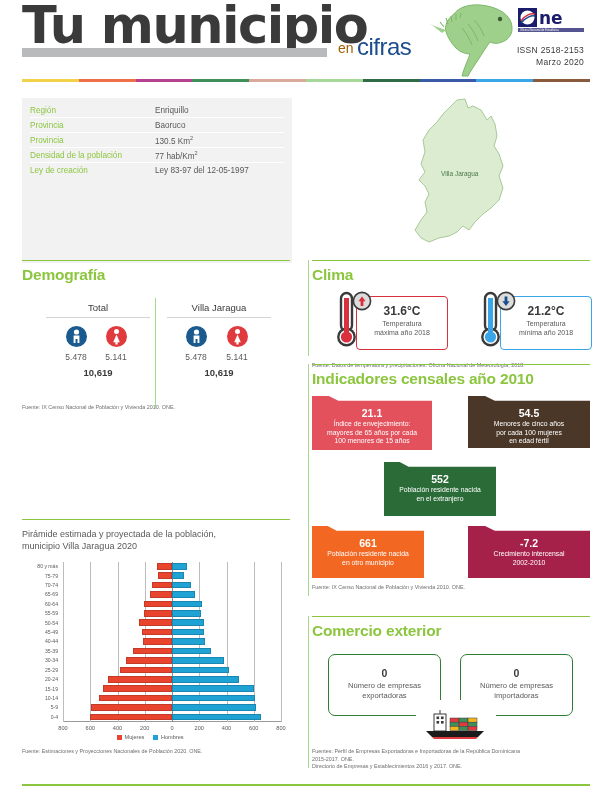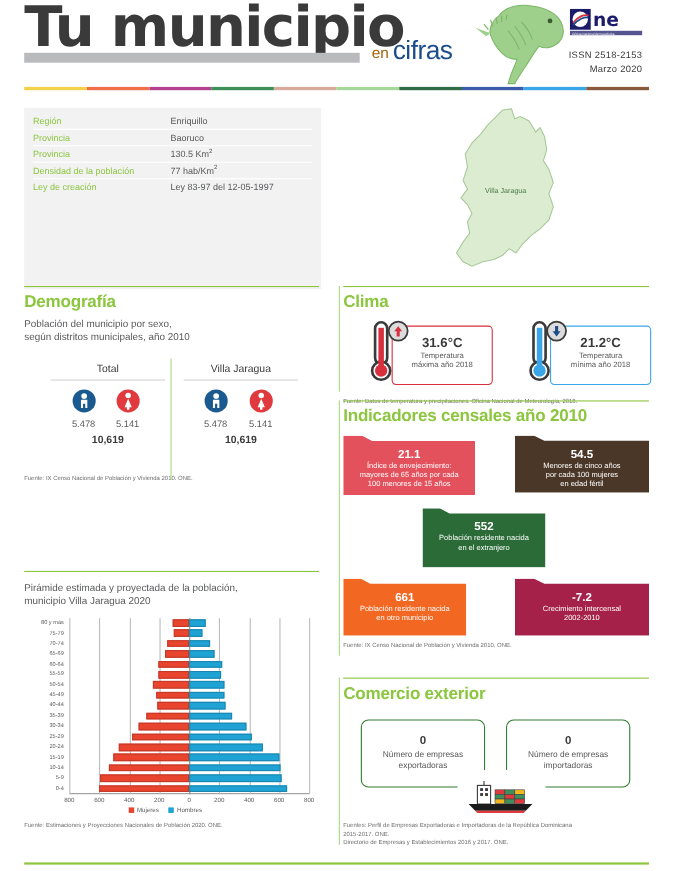--- a/index.html
+++ b/index.html
@@ -196,21 +196,20 @@
              L68 130 L62 136 L54 140 L44 142 L34 146 L26 142 L20 134 L26 124 L32 116
              L30 106 L34 98 L30 90 L24 84 L30 76 L26 68 L30 56 L28 44 L34 34 L42 26
              L48 18 L54 12 Z" fill="#dcecd0" stroke="#a8c99a" stroke-width="1"></path>
   </svg>
   <div class="map-label" style="left:46px; top:74px; position:absolute;">Villa Jaragua</div>
 </div>
 
 <div class="section demo">
   <div class="sec-rule" style="left:0; top:-6px; width:268px;"></div>
   <div class="sec-title">Demografía</div>
-  <div class="sec-sub" id="demo-sub">Población del municipio por sexo,<br>según distritos municipales, año 2010</div>
 
   <div class="demo-cols">
     <div class="vdiv" style="left:133px; top:-4px; height:110px;"></div>
 
     <div class="col-head" style="left:28px; top:0;">Total</div>
     <div class="col-underline" style="left:24px; top:15px;"></div>
     <div class="person" style="left:44px; top:24px; background:#1b5a8e;">
       <svg viewBox="0 0 21 21" width="21" height="21">
           <circle cx="10.5" cy="6" r="2.6" fill="#fff"></circle>
           <path d="M7.6 9.5 h5.8 v7.5 h-1.9 v-4 h-2 v4 h-1.9 z" fill="#fff"></path>

